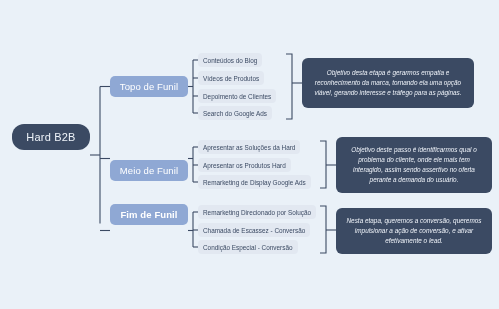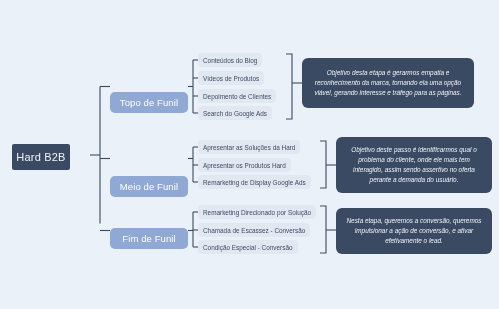--- a/index.html
+++ b/index.html
@@ -30,43 +30,42 @@
     position: absolute;
     box-sizing: border-box;
     display: flex;
     align-items: center;
     justify-content: center;
     text-align: center;
   }
   
   .root {
     left: 12px;
-    top: 144px;
-    width: 58px;
+    top: 124px;
+    width: 78px;
     height: 26px;
     background: #3b4a63;
-    border-radius: 2px;
+    border-radius: 12px;
     color: #eef3f9;
     font-size: 11px;
     letter-spacing: 0.2px;
   }
   
   .branch {
     width: 78px;
     height: 21px;
     background: #8fa8d4;
     border-radius: 5px;
     color: #ffffff;
     font-size: 9.5px;
     letter-spacing: 0.1px;
-    margin-top: 16px;
   }
   .branch-1 { left: 110px; top: 76px; }
   .branch-2 { left: 110px; top: 160px; }
-  .branch-3 { left: 110px; top: 212px; }
+  .branch-3 { left: 110px; top: 204px; font-weight: bold; }
 
   
   .leaf {
     position: absolute;
     box-sizing: border-box;
     display: flex;
     align-items: center;
     height: 14px;
     padding: 0 5px;
     background: #e2e8f1;

